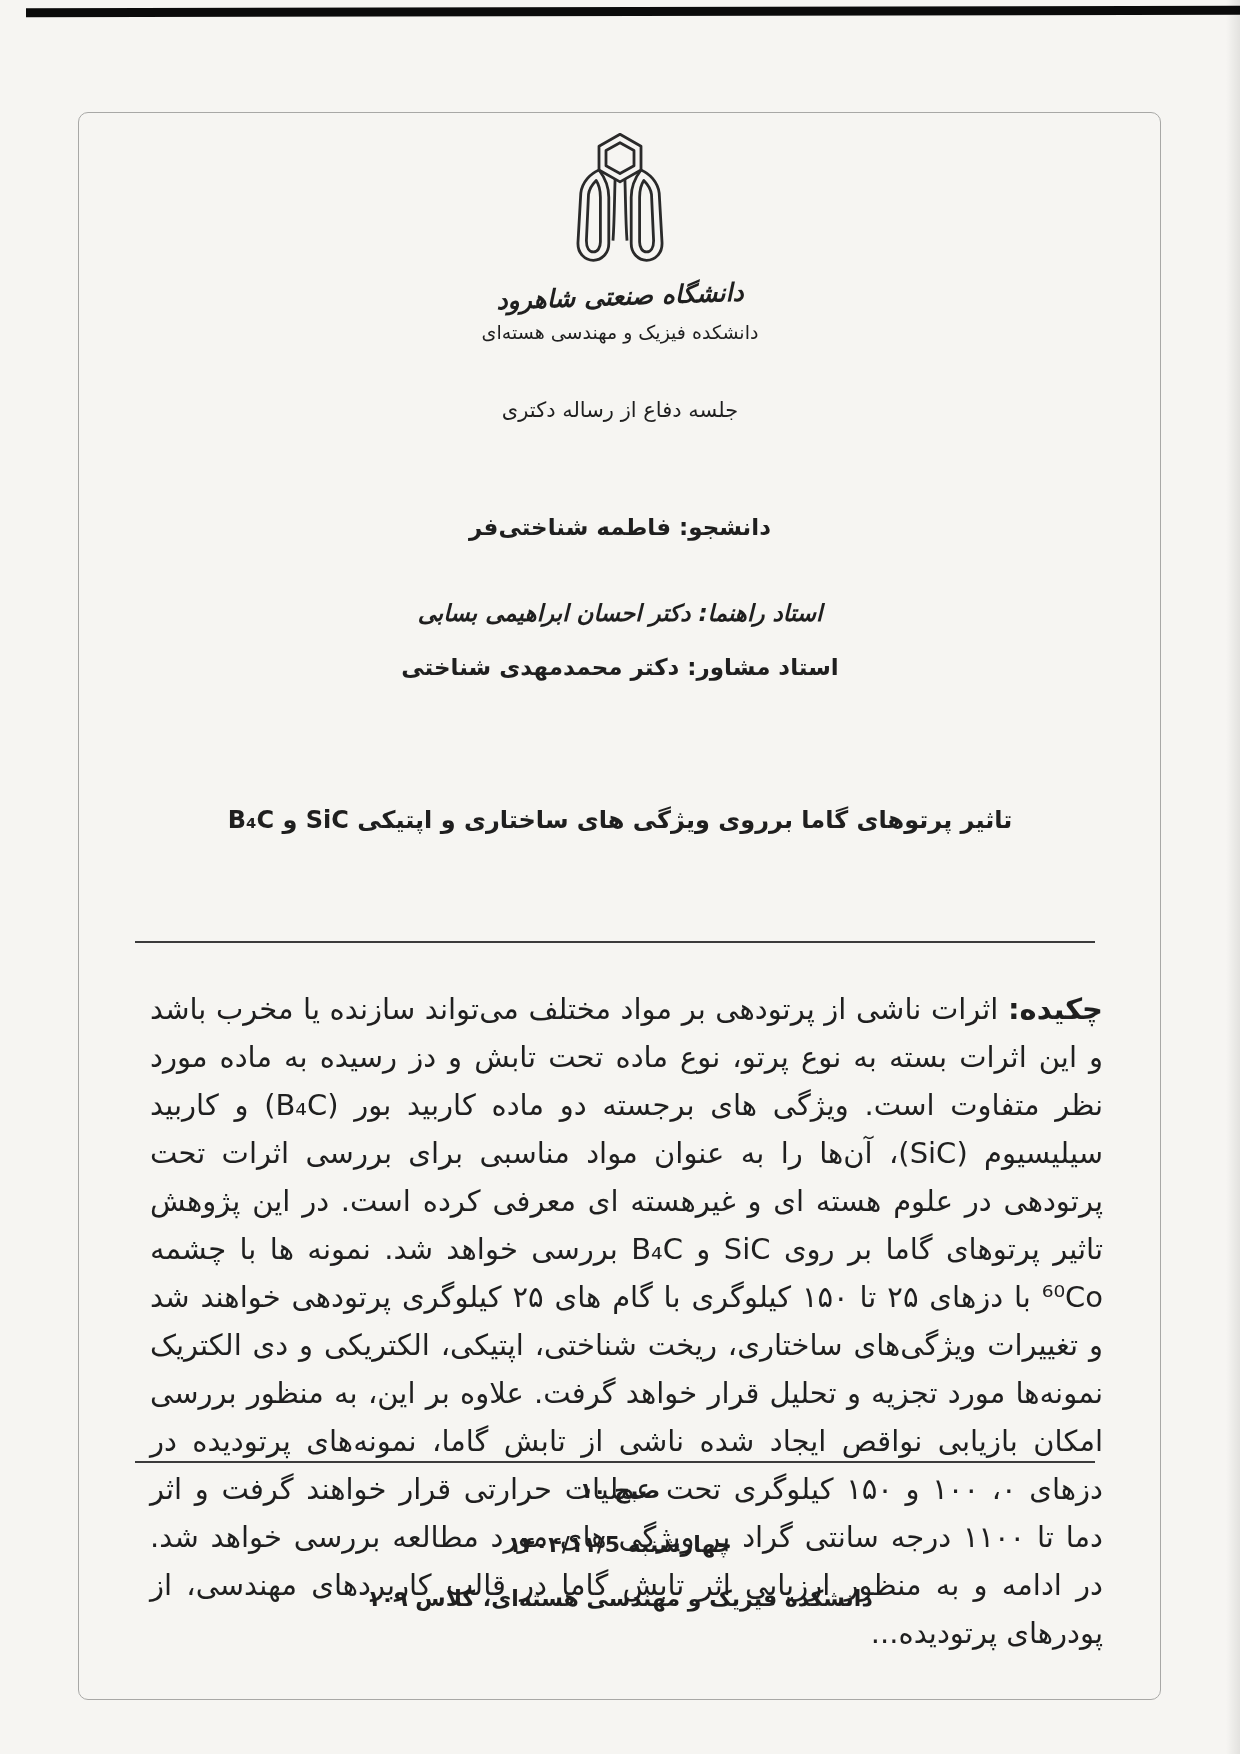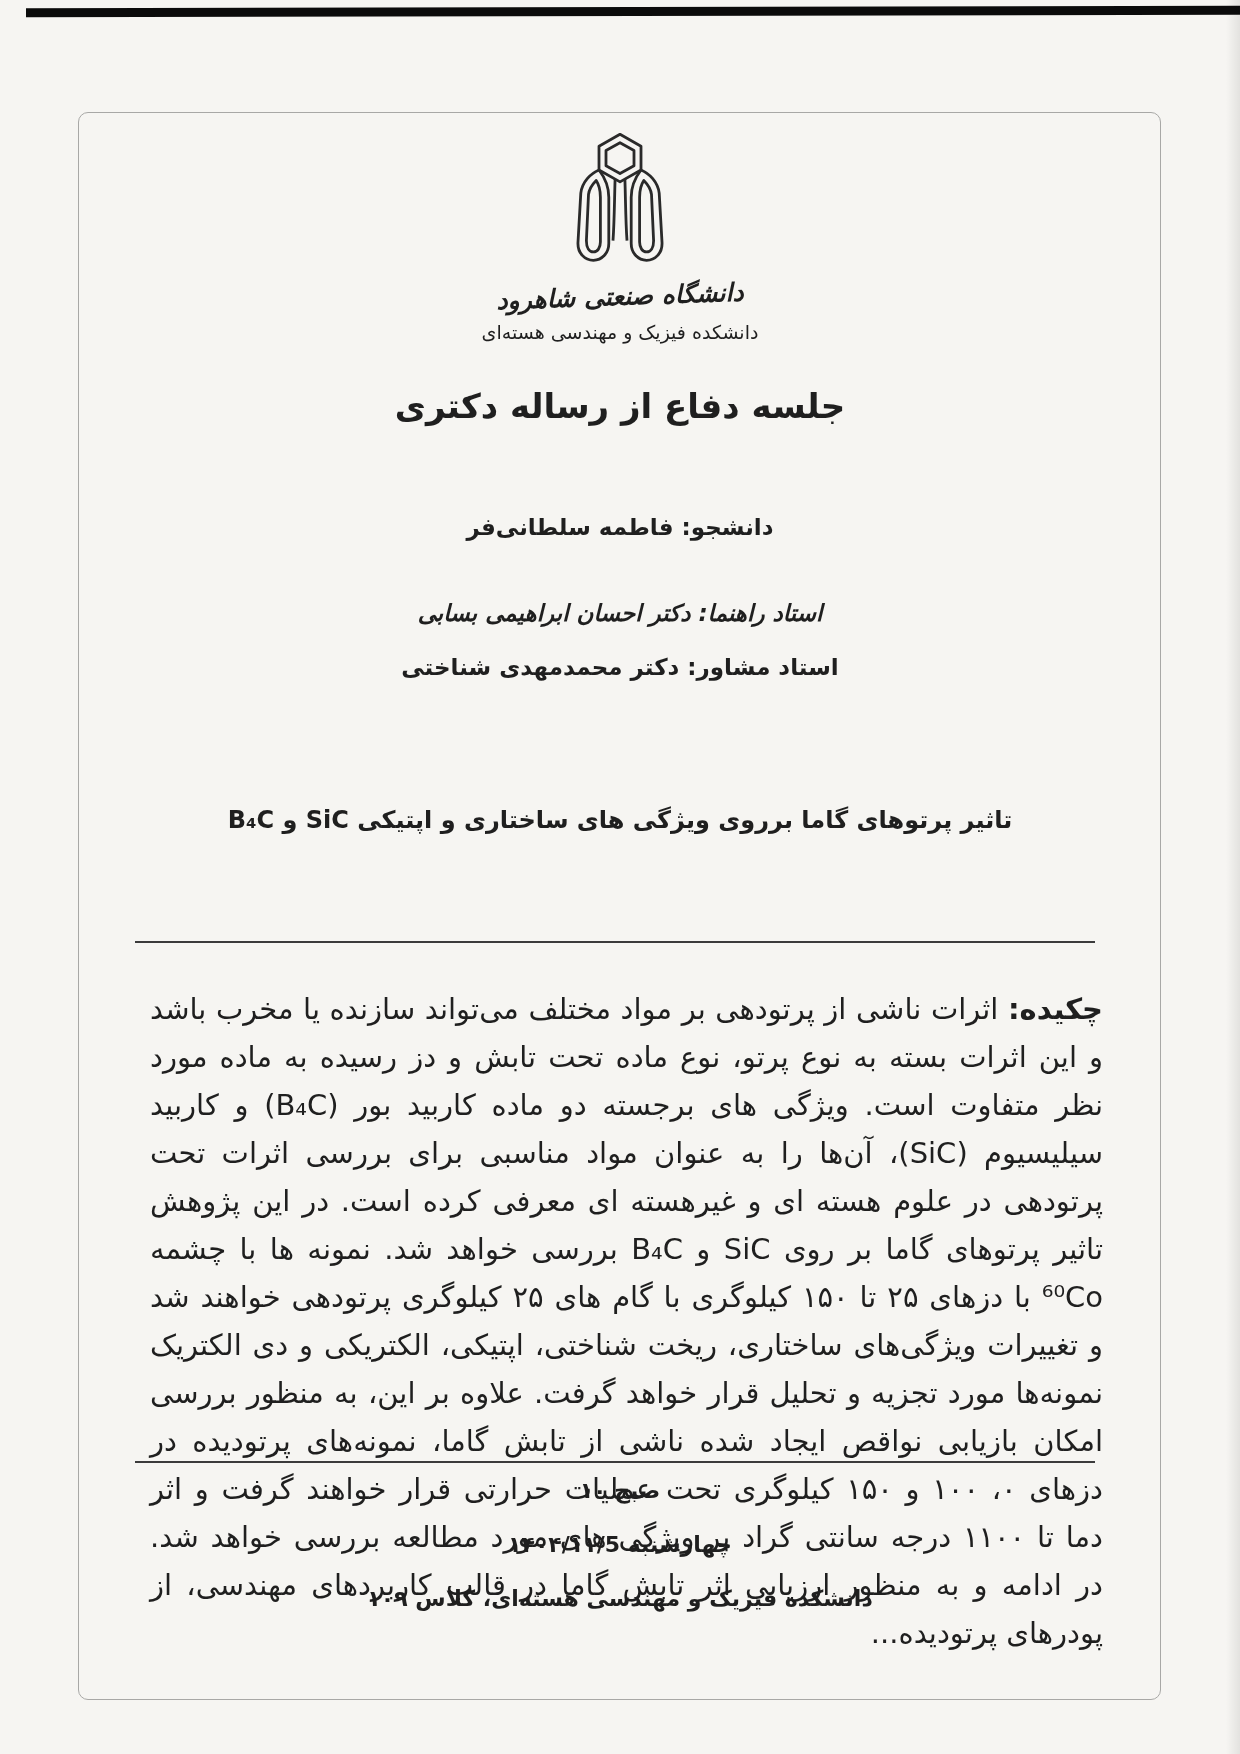--- a/index.html
+++ b/index.html
@@ -24,21 +24,21 @@
   }
   .centered{position:absolute;left:0;width:100%;text-align:center;}
   .logo-wrap{top:130px;}
   .logo-svg{display:block;margin:0 auto;}
   .calligraphy{
     display:block;margin-top:2px;
     font-size:25px;font-style:italic;font-weight:bold;
     letter-spacing:-1px;transform:rotate(-2deg);
   }
   .faculty{display:block;margin-top:10px;font-size:19px;}
-  .heading{top:386px;font-size:34px;font-weight:bold;}
+  .heading{top:398px;font-size:21px;font-weight:normal;}
   .student{top:514px;font-size:23px;font-weight:bold;}
   .supervisor{top:600px;font-size:23px;font-weight:bold;font-style:italic;}
   .advisor{top:654px;font-size:23px;font-weight:bold;}
   .thesis-title{top:806px;font-size:24px;font-weight:bold;direction:rtl;}
   .rule{
     position:absolute;left:135px;width:960px;height:2px;background:#3b3b3b;
   }
   .rule-top{top:941px;}
   .rule-bottom{top:1461px;}
   .abstract{
@@ -72,21 +72,21 @@
 
     <path d="M93,70 C92,100 92,130 90,158"></path>
     <path d="M107,70 C108,100 108,130 110,158"></path>
   </svg>
   <span class="calligraphy">دانشگاه صنعتی شاهرود</span>
   <span class="faculty">دانشکده فیزیک و مهندسی هسته‌ای</span>
 </div>
 
 <div class="centered heading">جلسه دفاع از رساله دکتری</div>
 
-<div class="centered student">دانشجو: فاطمه سلطانی‌فر</div>
+<div class="centered student">دانشجو: فاطمه شناختی‌فر</div>
 
 <div class="centered supervisor">استاد راهنما: دکتر احسان ابراهیمی بسابی</div>
 
 <div class="centered advisor">استاد مشاور: دکتر محمدمهدی شناختی</div>
 
 <div class="centered thesis-title">تاثیر پرتوهای گاما برروی ویژگی های ساختاری و اپتیکی SiC و B₄C</div>
 
 <div class="rule rule-top"></div>
 
 <p class="abstract"><b>چکیده:</b> <span>اثرات ناشی از پرتودهی بر مواد مختلف می‌تواند سازنده یا مخرب باشد و این اثرات بسته به نوع پرتو، نوع ماده تحت تابش و دز رسیده به ماده مورد نظر متفاوت است. ویژگی های برجسته دو ماده کاربید بور (B₄C) و کاربید سیلیسیوم (SiC)، آن‌ها را به عنوان مواد مناسبی برای بررسی اثرات تحت پرتودهی در علوم هسته ای و غیرهسته ای معرفی کرده است. در این پژوهش تاثیر پرتوهای گاما بر روی SiC و B₄C بررسی خواهد شد. نمونه ها با چشمه ⁶⁰Co با دزهای ۲۵ تا ۱۵۰ کیلوگری با گام های ۲۵ کیلوگری پرتودهی خواهند شد و تغییرات ویژگی‌های ساختاری، ریخت شناختی، اپتیکی، الکتریکی و دی الکتریک نمونه‌ها مورد تجزیه و تحلیل قرار خواهد گرفت. علاوه بر این، به منظور بررسی امکان بازیابی نواقص ایجاد شده ناشی از تابش گاما، نمونه‌های پرتودیده در دزهای ۰، ۱۰۰ و ۱۵۰ کیلوگری تحت عملیات حرارتی قرار خواهند گرفت و اثر دما تا ۱۱۰۰ درجه سانتی گراد بر ویژگی های مورد مطالعه بررسی خواهد شد. در ادامه و به منظور ارزیابی اثر تابش گاما در قالب کاربردهای مهندسی، از پودرهای پرتودیده...</span></p>

